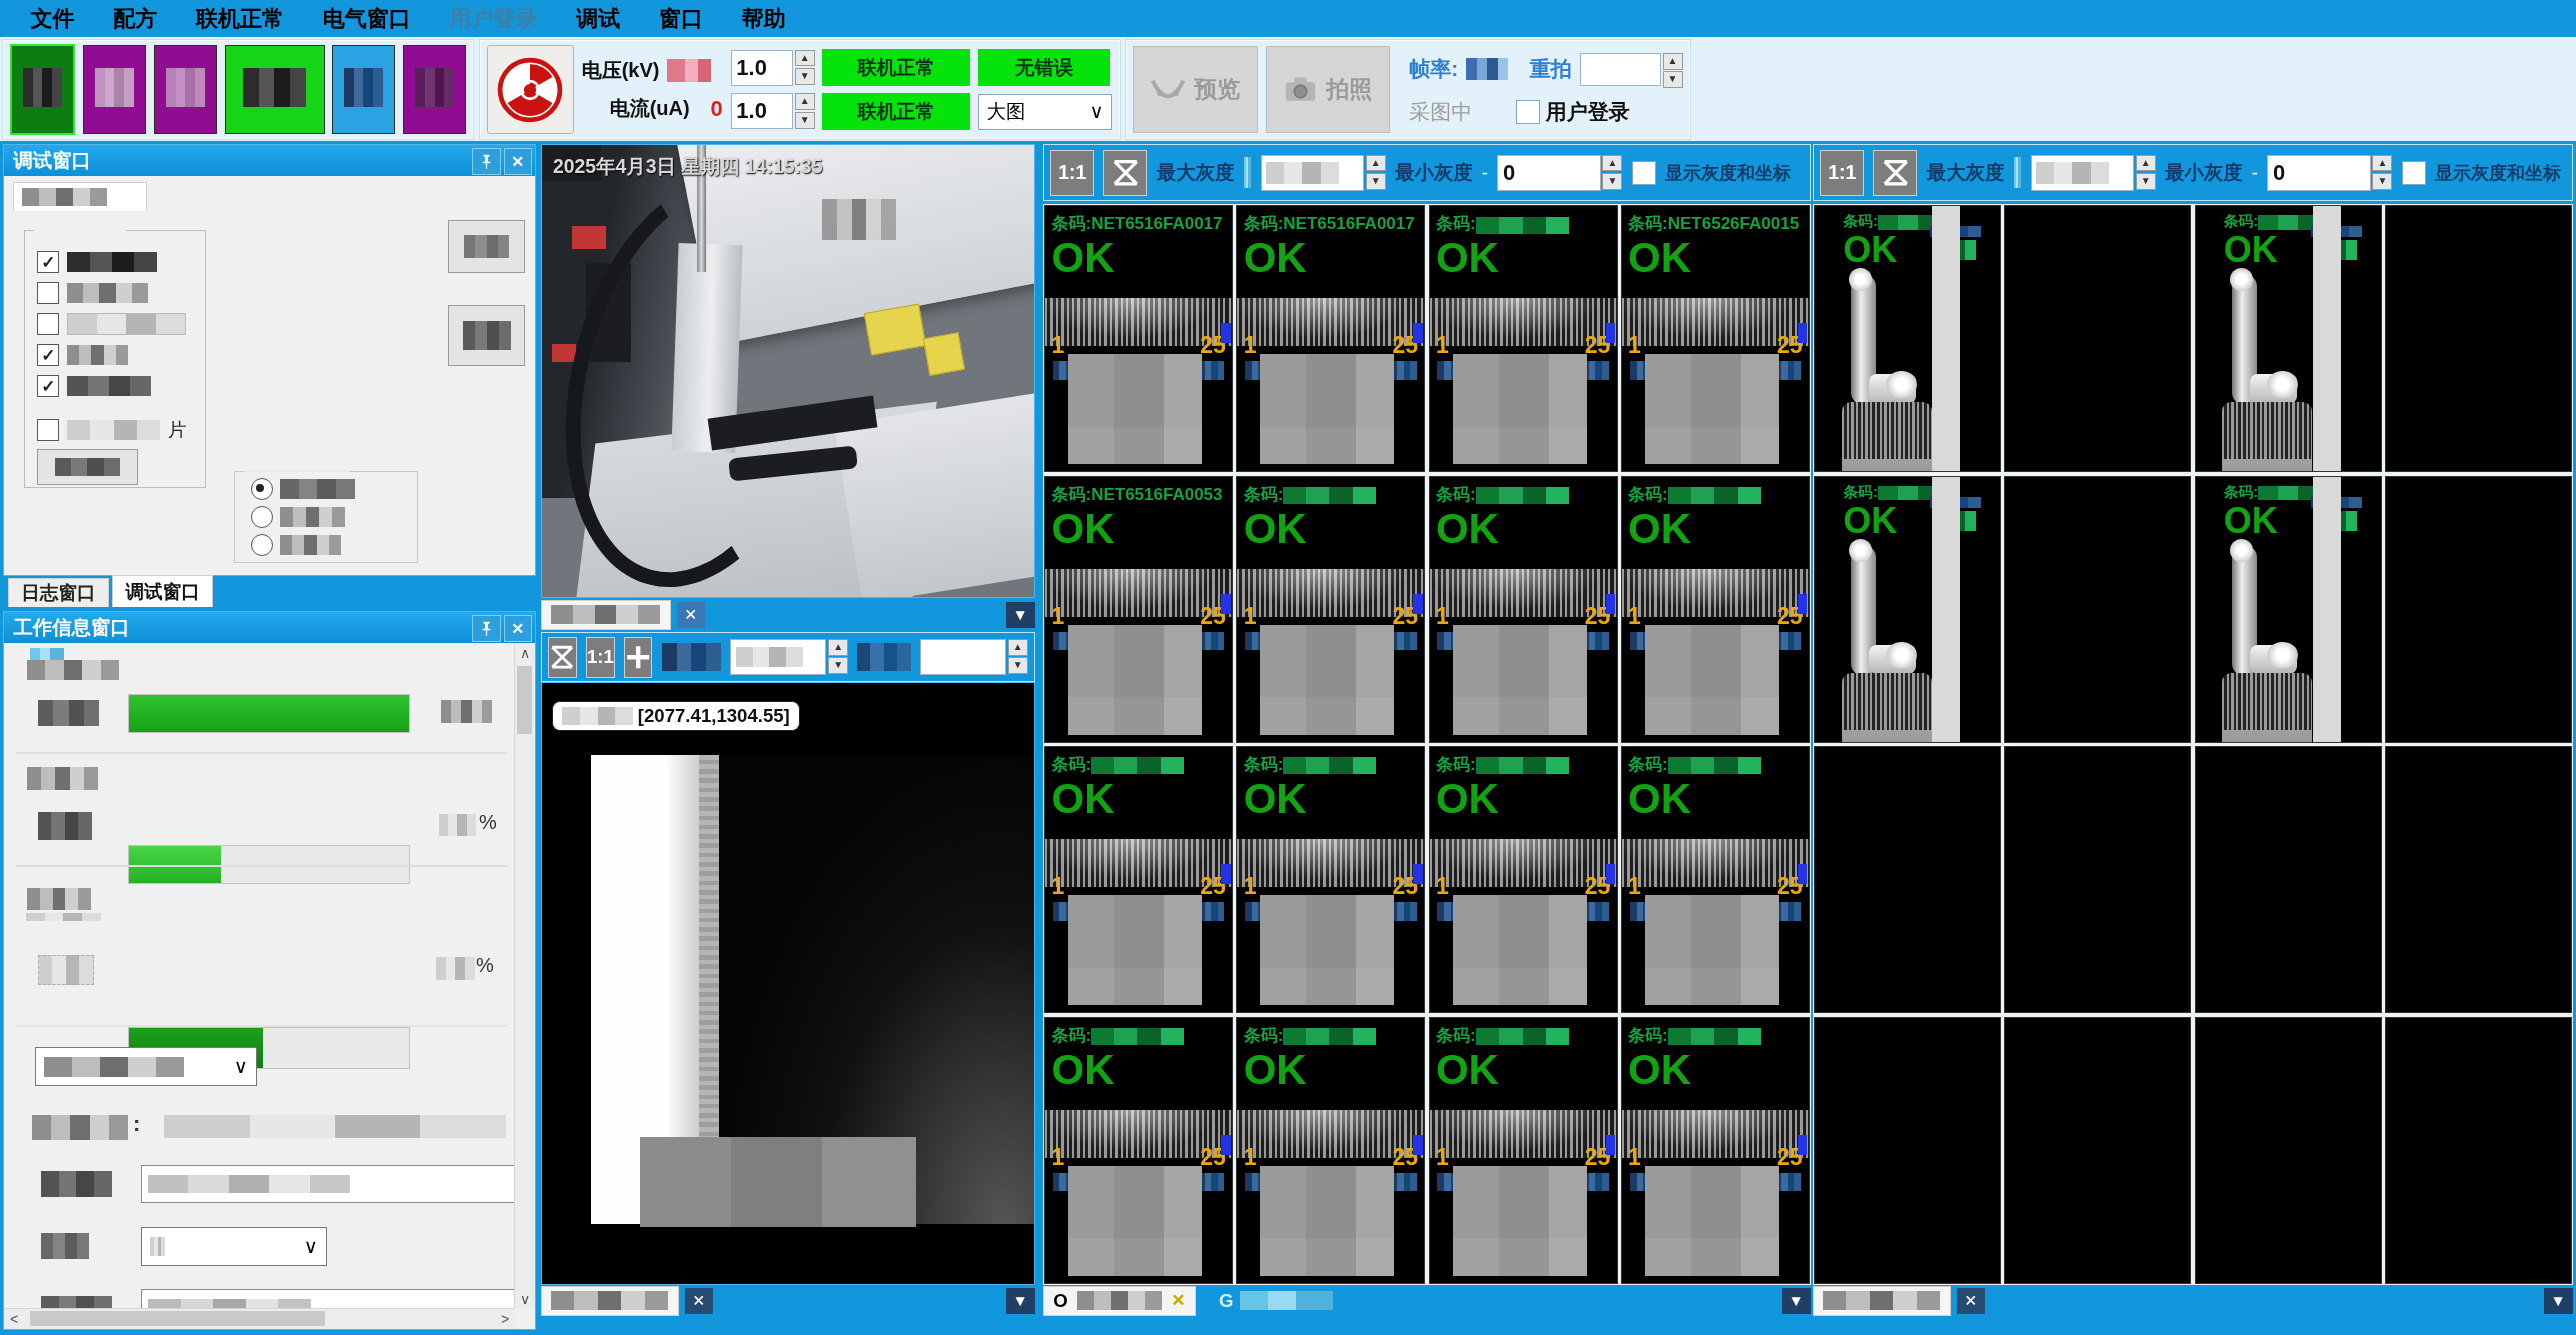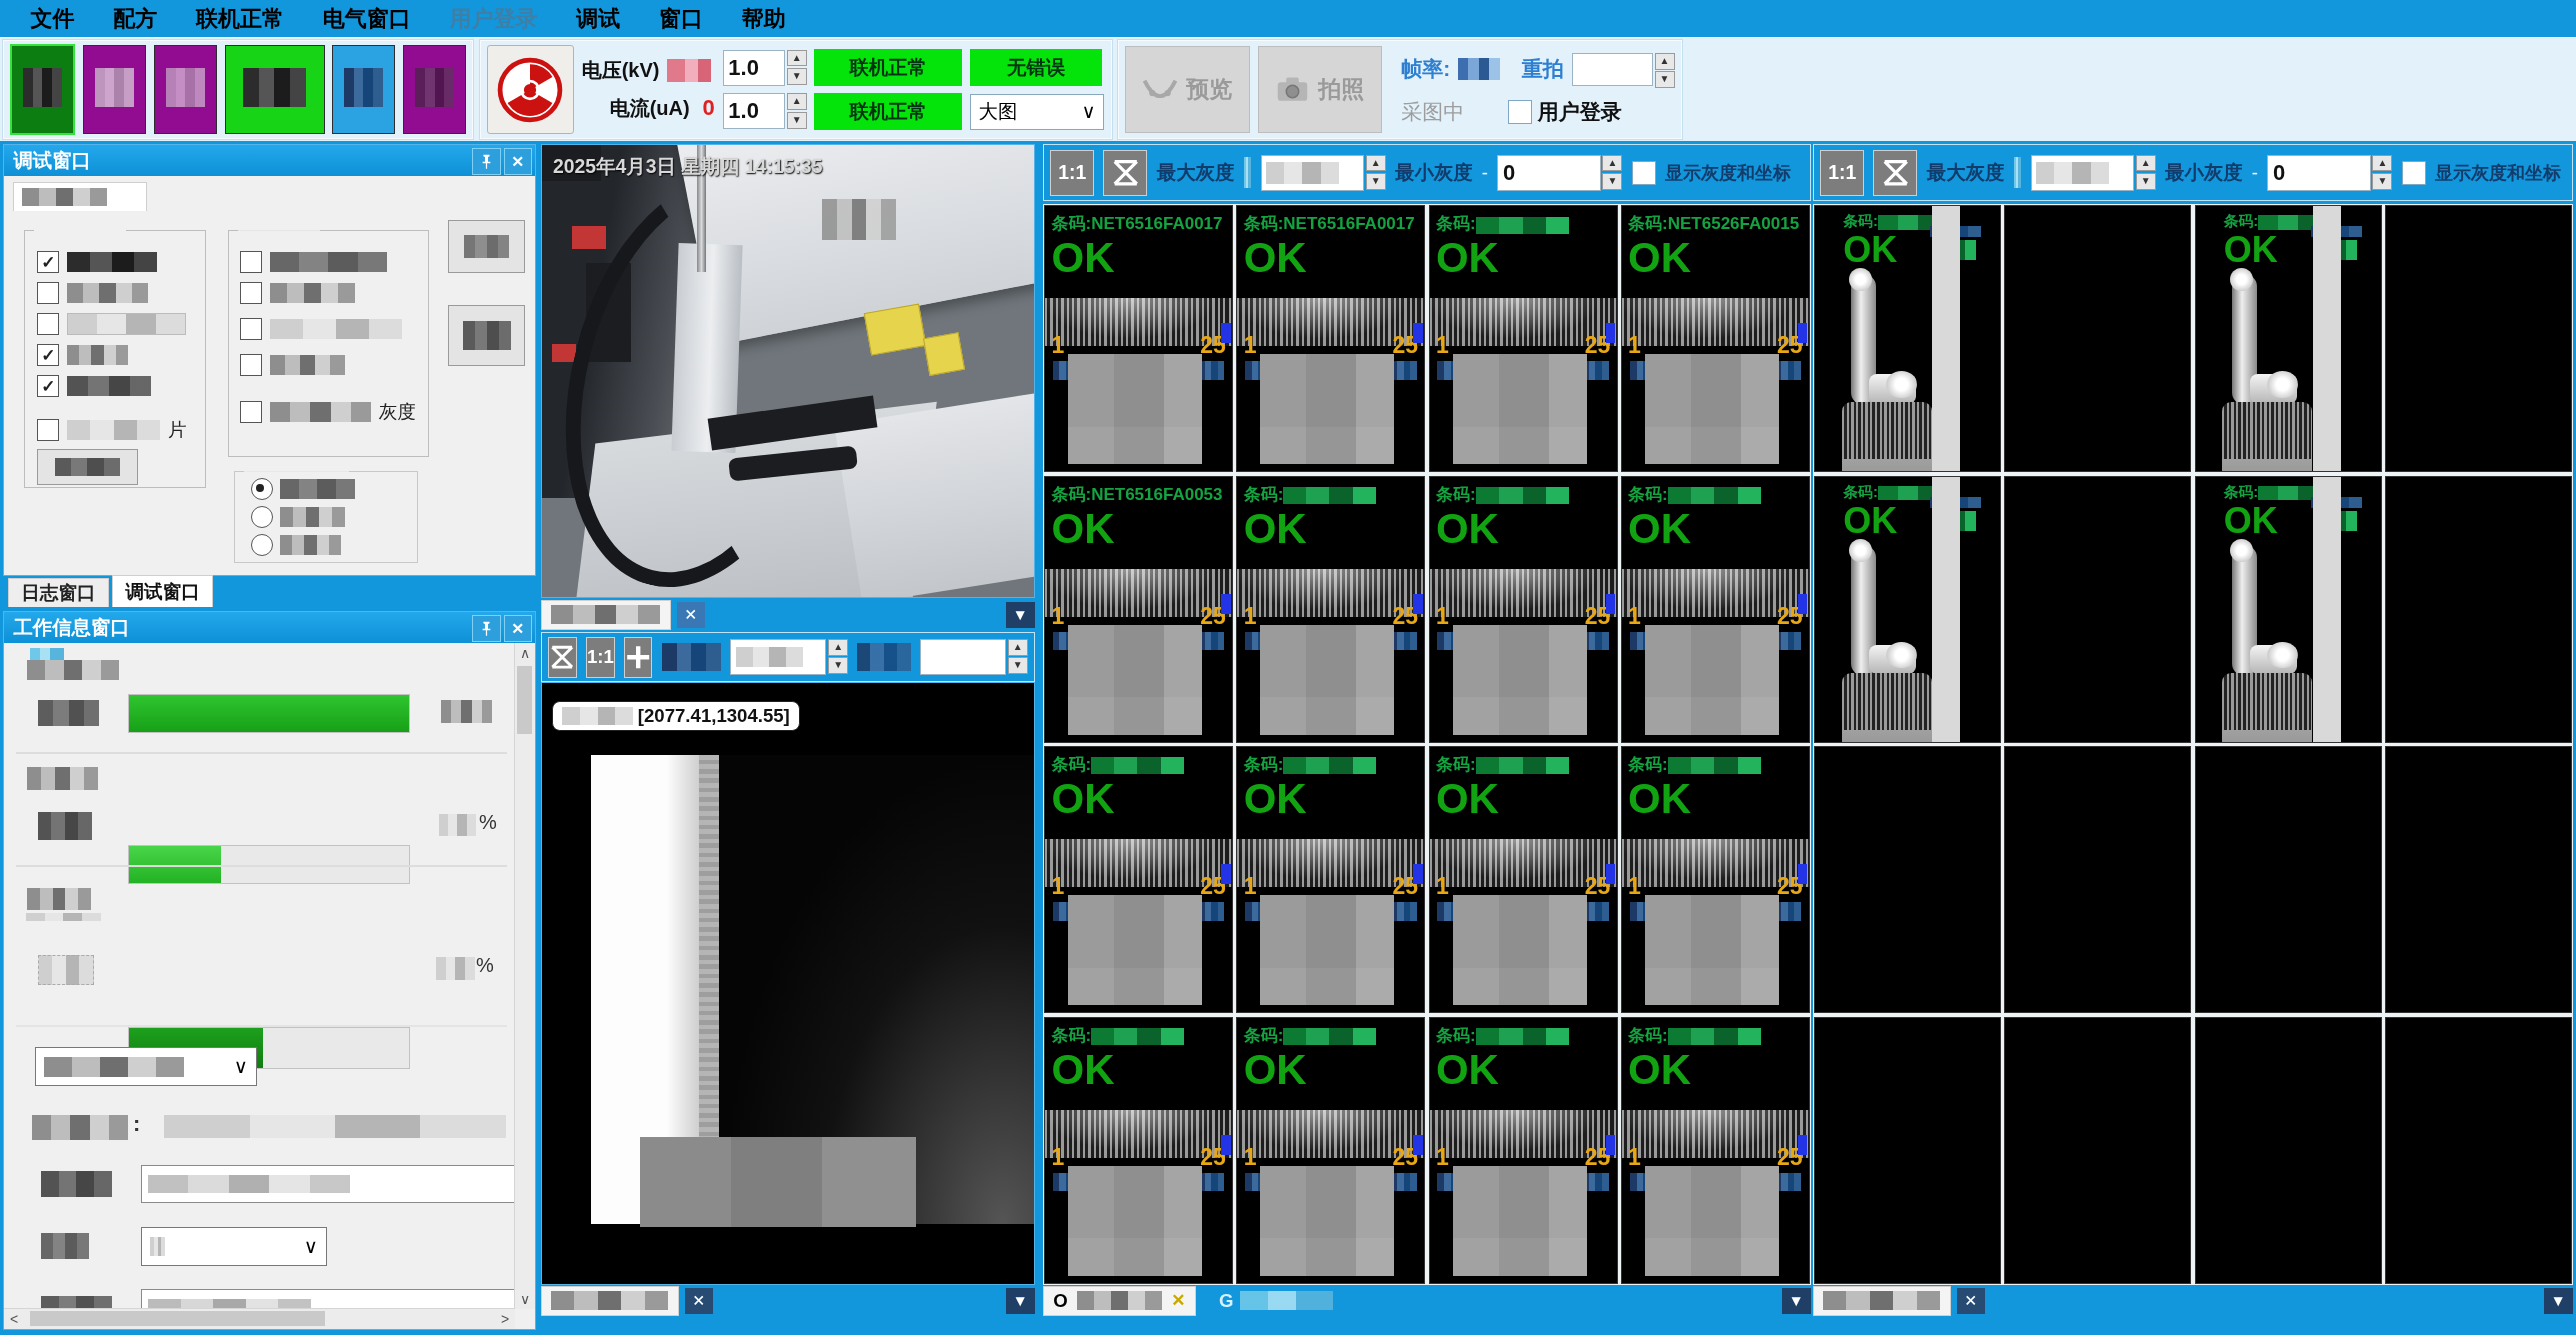--- a/index.html
+++ b/index.html
@@ -151,21 +151,21 @@
           <circle cx="50" cy="50" r="9"></circle>
         </g>
         <circle cx="50" cy="50" r="13" fill="none" stroke="#fff" stroke-width="4"></circle>
       </svg>
     </div>
     <div style="display:flex;flex-direction:column;gap:11px;">
       <div style="display:flex;align-items:center;gap:7.8px;">
         <span class="xlbl">电压(kV)</span>
         <span class="mz" style="width:44px;height:23px;background:linear-gradient(90deg,#e07a8a 0 40%,#f2aebd 40% 70%,#d86577 70% 100%)"></span>
       </div>
-      <div style="display:flex;gap:13px;padding-left:28px;">
+      <div style="display:flex;align-items:center;gap:21px;padding-left:28px;">
         <span class="xlbl">电流(uA)</span>
         <span class="redval">0</span>
       </div>
     </div>
     <div style="display:flex;flex-direction:column;gap:7.8px;">
       <div style="display:flex;">
         <div class="spinbox" style="width:51px">1.0</div>
         <div class="spinarr">
             <span>▲</span>
             <span>▼</span>
@@ -274,44 +274,20 @@
     <div class="cbrow" style="left:12.4px;top:186px;">
         <span class="cbx"></span>
         <span class="mz-lt" style="width:93px;height:20px"></span>
         <span style="font-size:18.6px;color:#222">片</span>
       </div>
     <div class="gbtn" style="position:absolute;left:12.4px;top:218px;width:99px;height:34px;">
         <span class="mz-dk" style="width:65px;height:18.6px;opacity:.75"></span>
       </div>
   </div>
 
-  <div class="gbox" id="gb2" style="left:224px;top:85px;width:199px;height:225px;">
-    <span class="gleg mz-dk" style="width:75px;opacity:.8"></span>
-    <div class="cbrow" style="left:11px;top:20px;">
-        <span class="cbx"></span>
-        <span class="mz-dk" style="width:117px;height:20px;opacity:.7"></span>
-      </div>
-    <div class="cbrow" style="left:11px;top:51px;">
-        <span class="cbx"></span>
-        <span class="mz" style="width:85px;height:20px"></span>
-      </div>
-    <div class="cbrow" style="left:11px;top:87px;">
-        <span class="cbx"></span>
-        <span class="mz-lt" style="width:132px;height:20px"></span>
-      </div>
-    <div class="cbrow" style="left:11px;top:123px;">
-        <span class="cbx"></span>
-        <span class="mz" style="width:75px;height:20px"></span>
-      </div>
-    <div class="cbrow" style="left:11px;top:168px;">
-        <span class="cbx"></span>
-        <span class="mz" style="width:101px;height:20px"></span>
-        <span style="font-size:18.6px;color:#222">灰度</span>
-      </div>
-  </div>
 
   <div class="gbtn" style="position:absolute;left:444px;top:75px;width:75px;height:51px;">
       <span class="mz-dk" style="width:45px;height:23px;opacity:.6"></span>
     </div>
   <div class="gbtn" style="position:absolute;left:444px;top:160px;width:75px;height:59px;">
       <span class="mz-dk" style="width:48px;height:29.5px;opacity:.75"></span>
     </div>
 
   <div class="gbox" id="gb3" style="left:230px;top:326px;width:182px;height:90px;border-color:#c8c8c8;">
     <span class="gleg mz-dk" style="width:98px;opacity:.8"></span>

